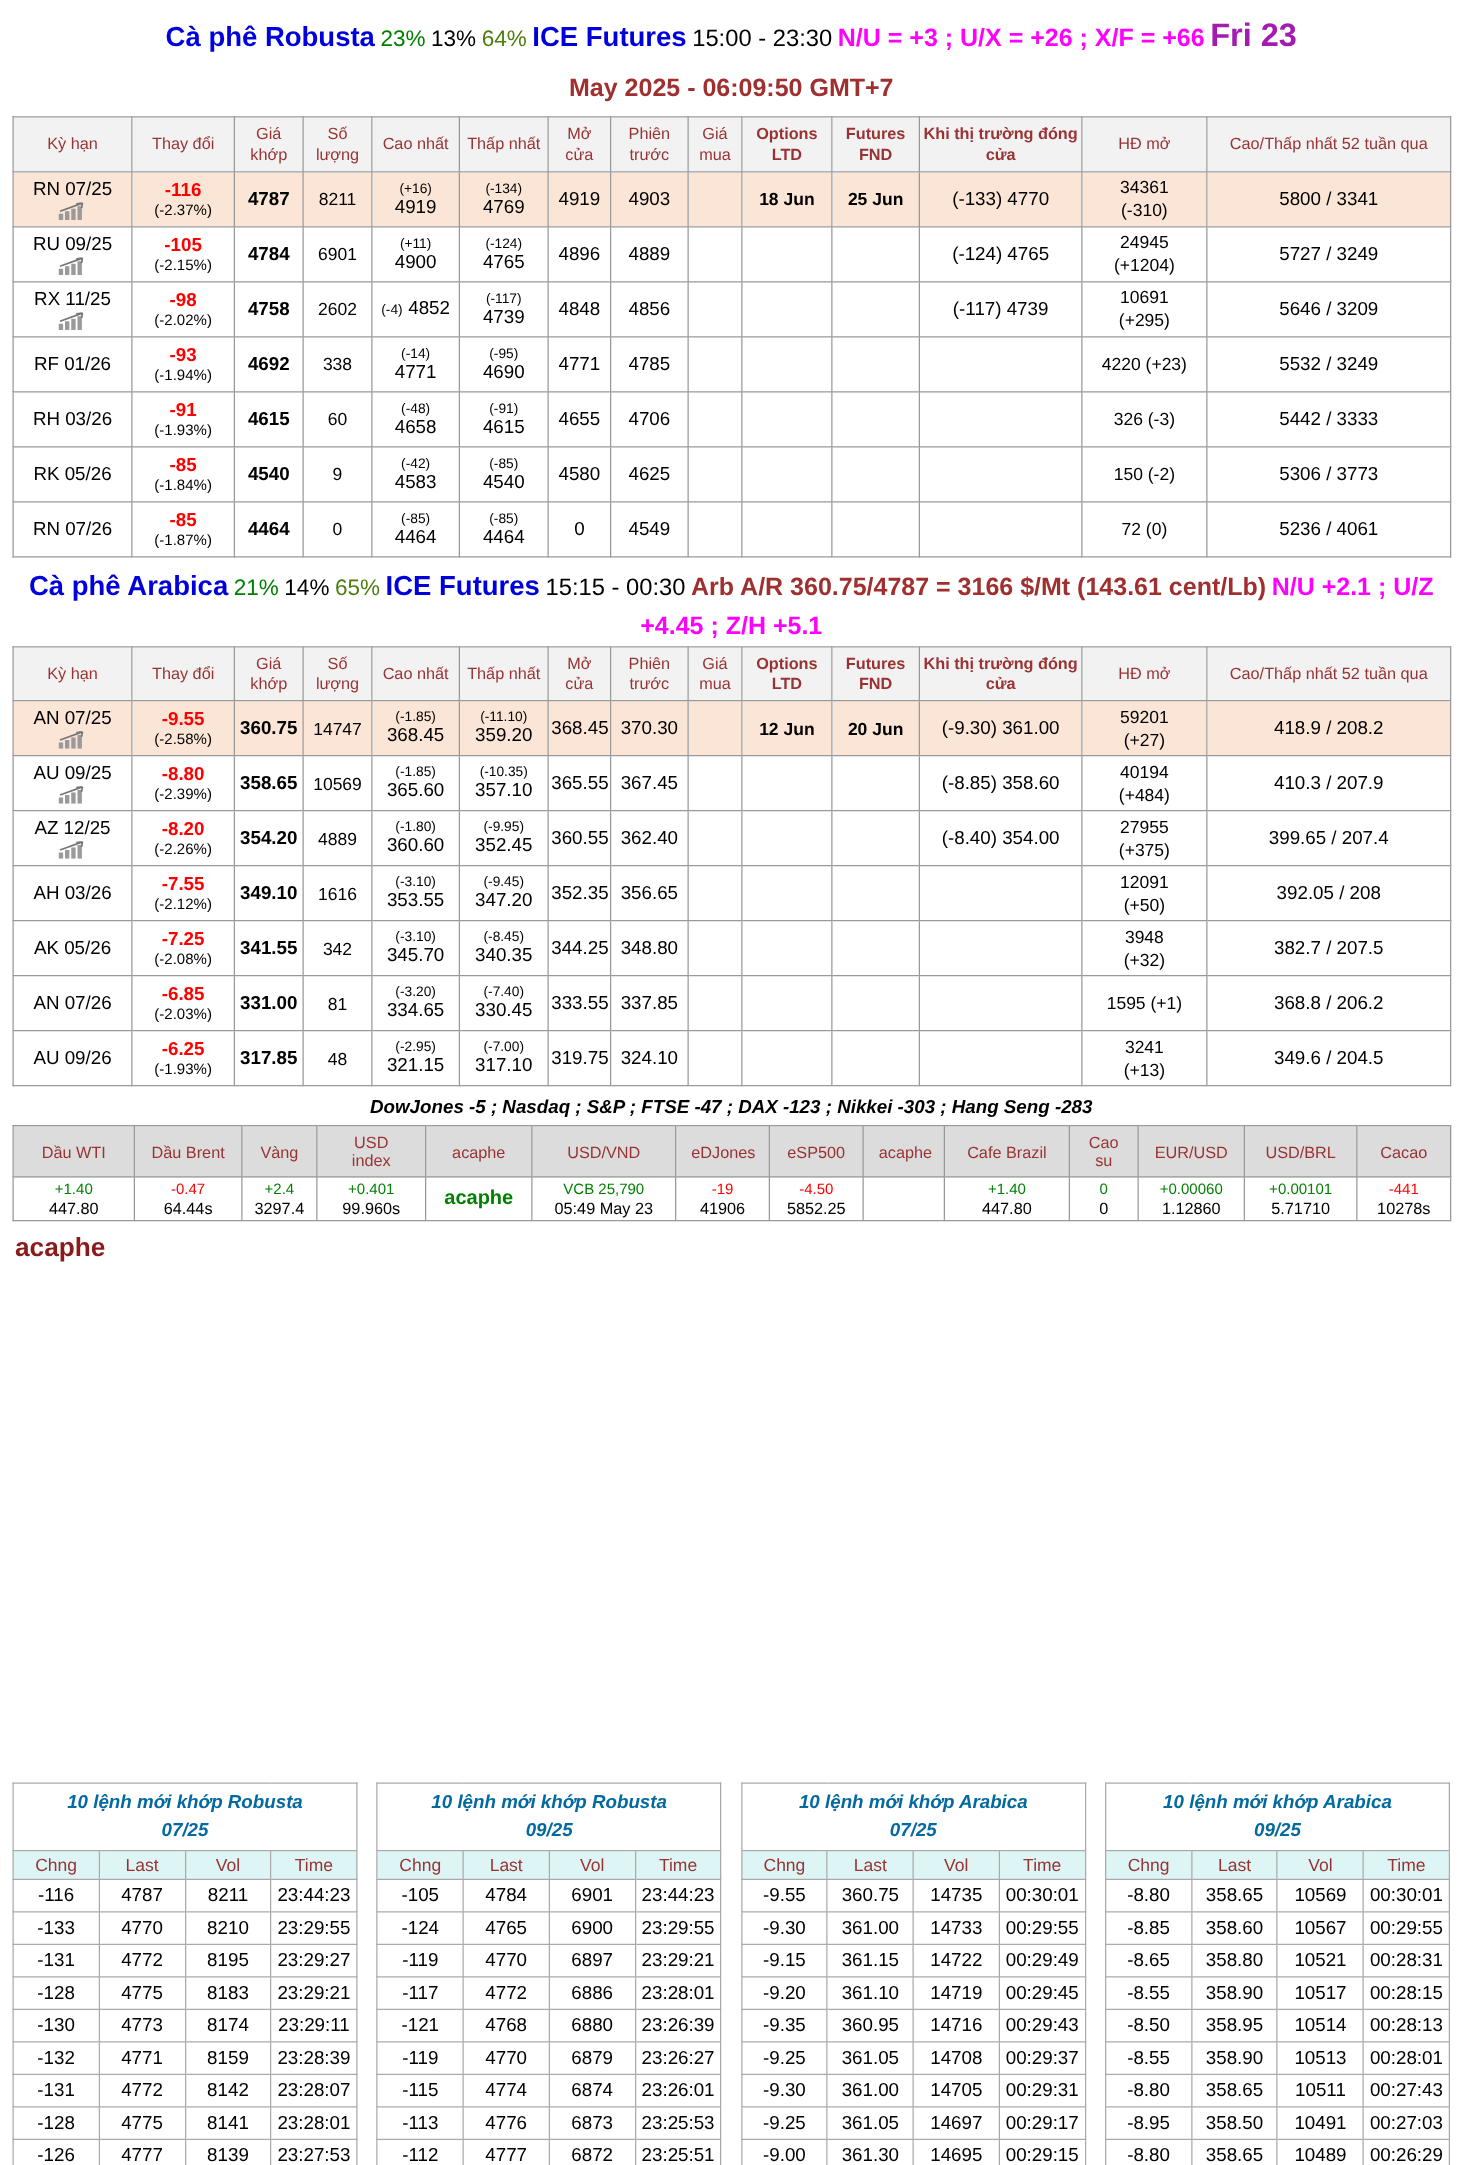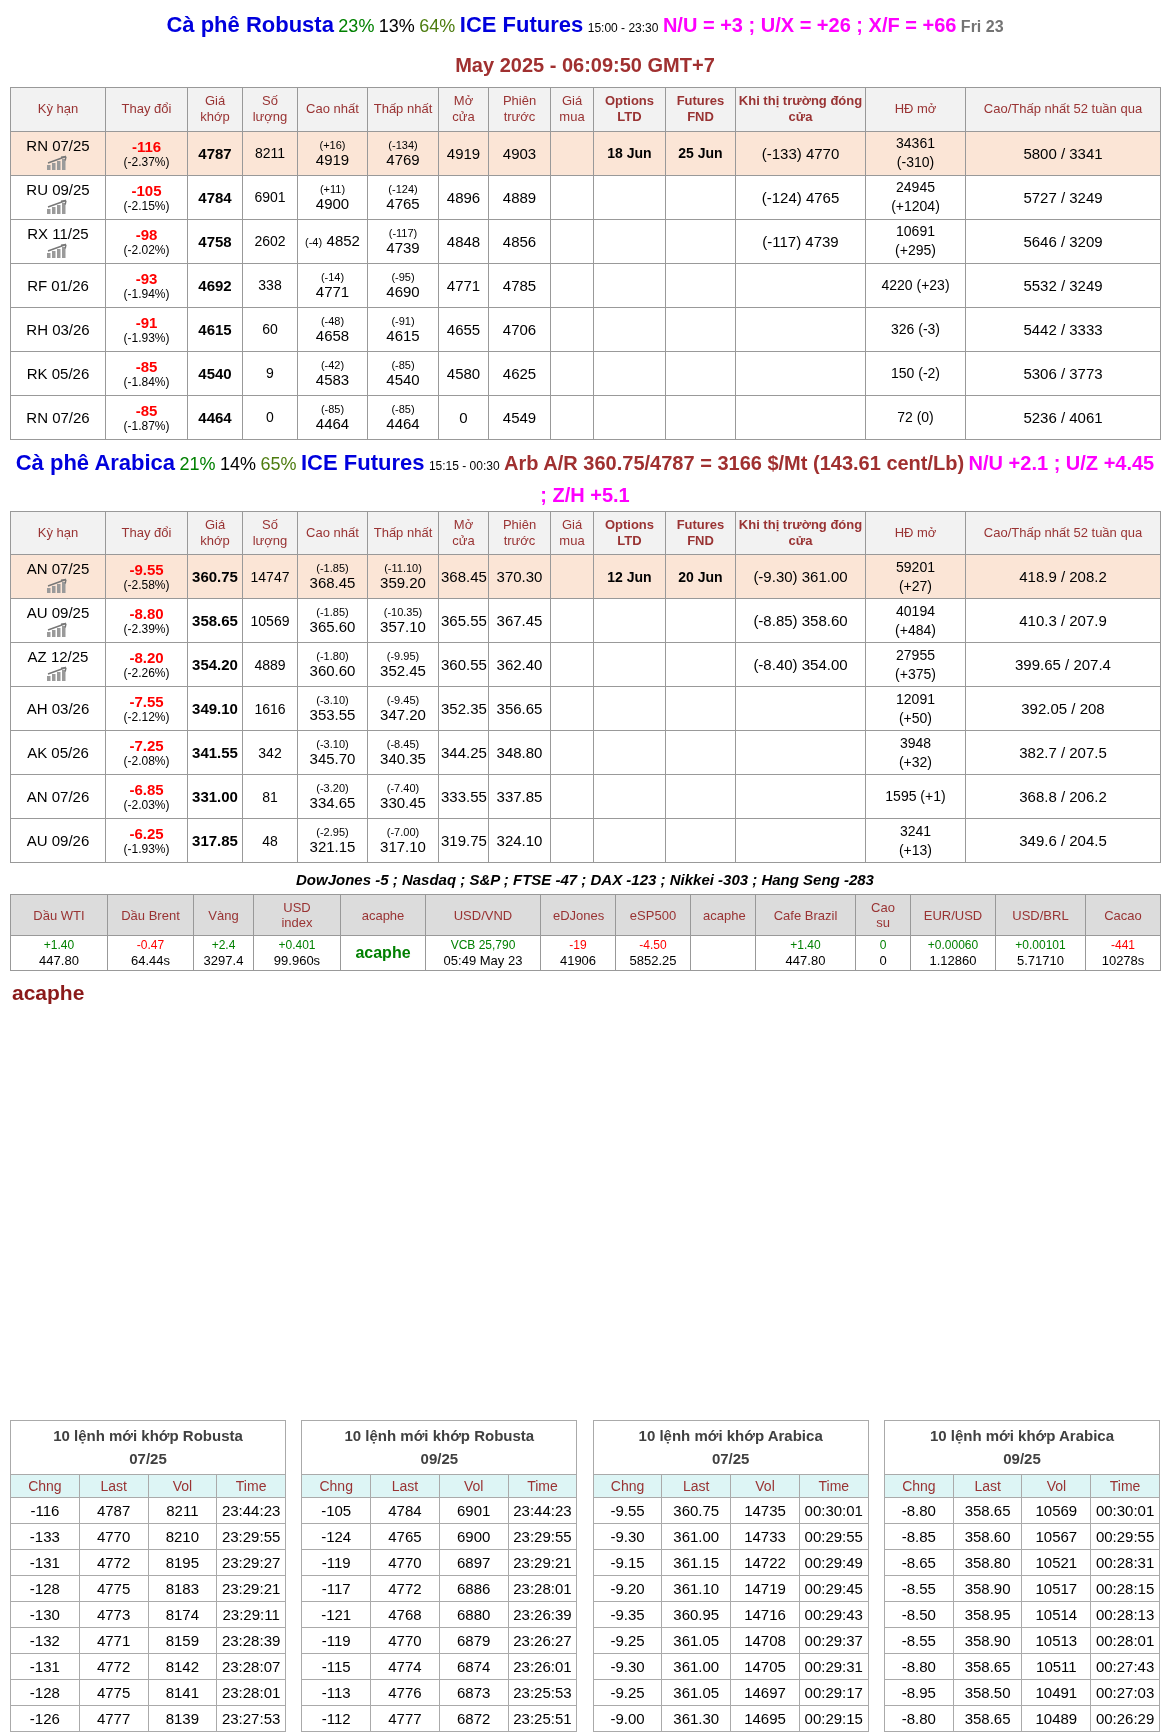--- a/index.html
+++ b/index.html
@@ -6,23 +6,23 @@
   body{width:1170px;font-family:"Liberation Sans",sans-serif;color:#000;}
   .page{padding:6px 10px 20px 10px;}
 
   
   .hdr{text-align:center;line-height:1.55;margin:2px 0 0 0;}
   .hdr .title{color:#0000dd;font-weight:bold;font-size:22px;}
   .hdr .pct{font-size:18px;}
   .hdr .g{color:#008000;}
   .hdr .k{color:#000;}
   .hdr .r{color:#4d7c0f;}
-  .hdr .hours{font-size:12px;color:#000;}
+  .hdr .hours{font-size:19px;color:#000;}
   .hdr .mag{color:#ff00ff;font-weight:bold;font-size:20px;}
-  .hdr .fri{color:#737373;font-weight:bold;font-size:16px;}
+  .hdr .fri{color:#a21caf;font-weight:bold;font-size:26px;}
   .hdr .arbinfo{color:#a03030;font-weight:bold;font-size:20px;}
   .dt{text-align:center;color:#a03030;font-weight:bold;font-size:20px;margin:12px 0 10px 0;}
 
   
   table.futures{border-collapse:collapse;width:1150px;table-layout:fixed;margin:0 0 6px 0;}
   table.futures th,table.futures td{border:1px solid #999;text-align:center;vertical-align:middle;padding:2px;overflow:hidden;}
   table.futures thead th{background:#f2f2f2;color:#993333;font-weight:normal;font-size:13px;padding:5px 2px;line-height:1.25;}
   table.futures thead th.bold{font-weight:bold;}
   table.futures tbody tr{height:44px;}
   tr.hl td{background:#fbe5d6;text-align:center;}
@@ -52,21 +52,21 @@
   td.brand-cell{color:#008000;font-weight:bold;font-size:16px;}
 
   .brand-footer{color:#8b1a1a;font-weight:bold;font-size:21px;margin:10px 0 0 2px;}
 
   .gap{height:415px;}
 
   
   .orders{display:flex;justify-content:space-between;width:1150px;}
   table.ot{border-collapse:collapse;width:276px;table-layout:fixed;}
   table.ot th,table.ot td{border:1px solid #aaa;text-align:center;}
-  table.ot .ot-title{font-weight:bold;font-size:15px;line-height:1.5;padding:4px 2px;background:#fff;color:#404040;}
+  table.ot .ot-title{font-style:italic;font-weight:bold;font-size:15px;line-height:1.5;padding:4px 2px;background:#fff;color:#0369a1;}
   table.ot thead th.colh{background:#ddf5f5;color:#993333;font-weight:normal;font-size:14px;padding:3px 1px;}
   table.ot tbody td{font-size:15px;padding:4px 1px;}
 </style>
 </head>
 <body>
 
 <div class="page">
 
   <div class="hdr">
     <span class="title">Cà phê Robusta</span>

